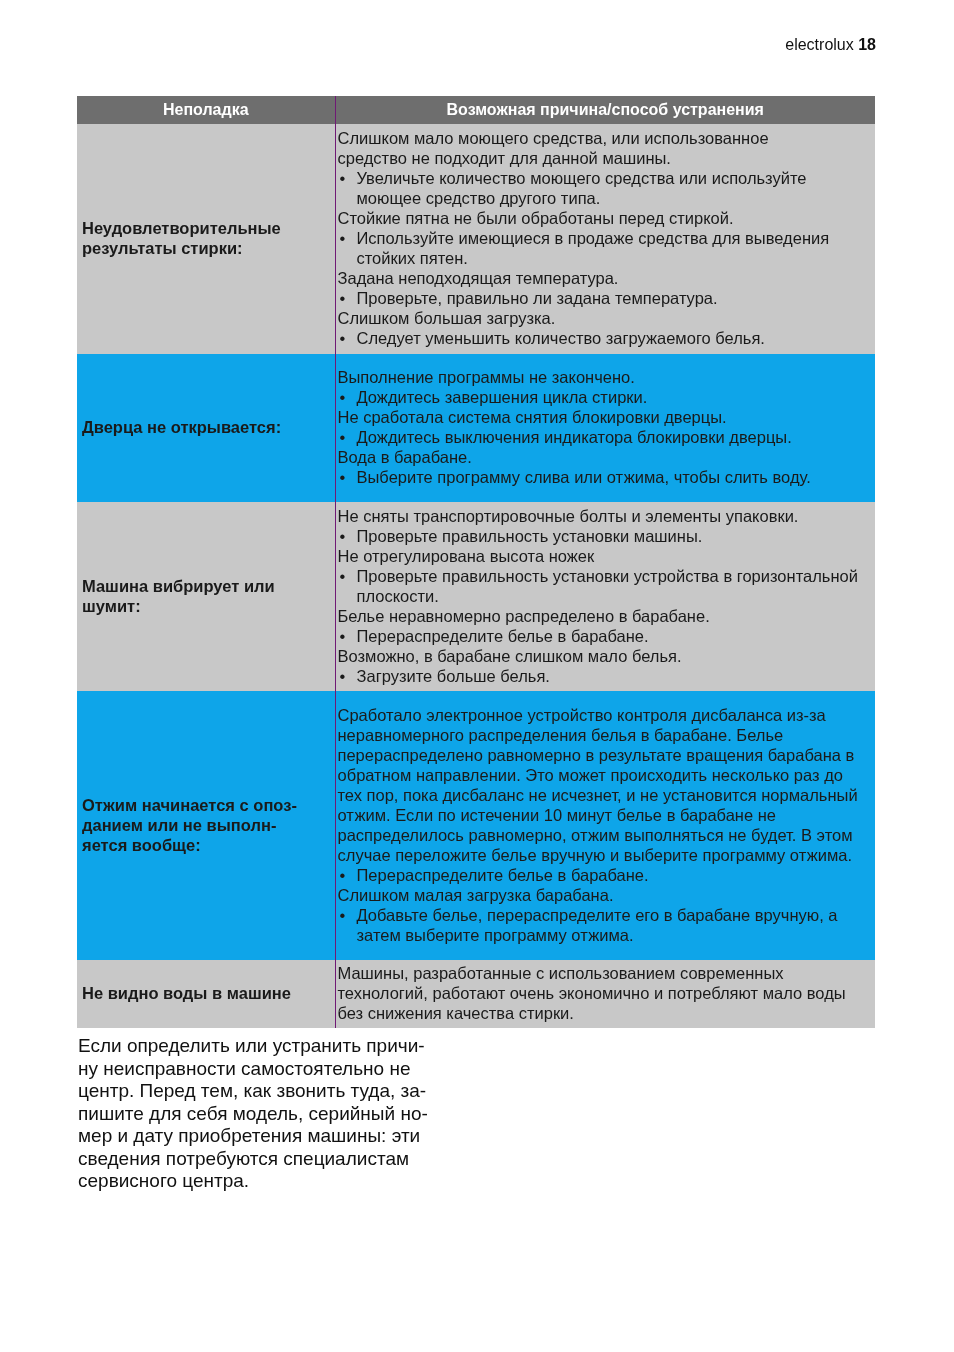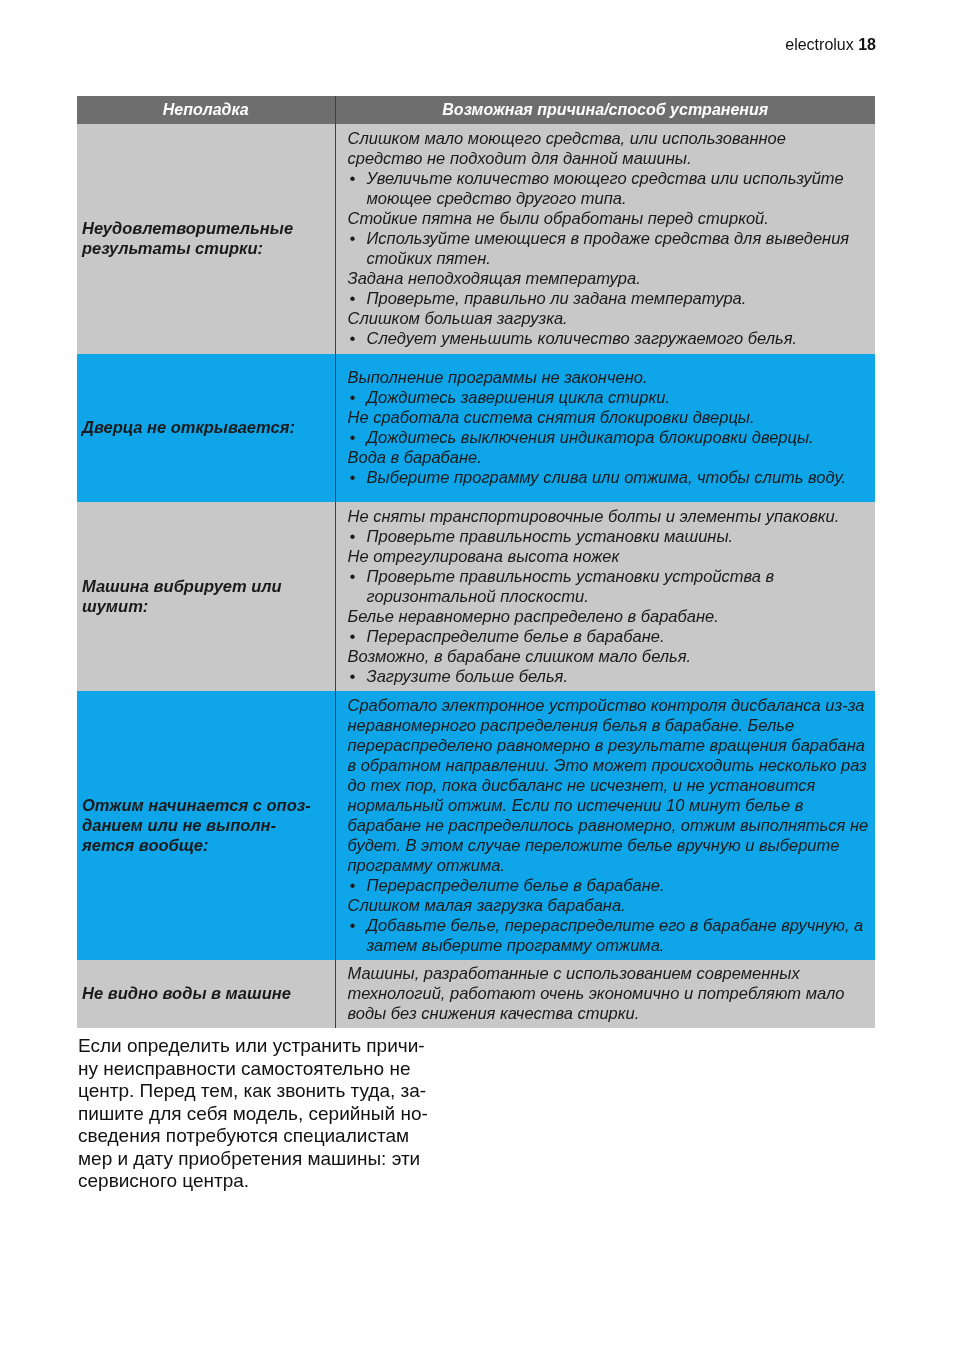--- a/index.html
+++ b/index.html
@@ -9,31 +9,31 @@
   }
   .page-header {
     position: absolute; top: 36px; right: 78px;
     font-size: 16px; color: #111;
   }
   .page-header .num { font-weight: bold; }
   table.tbl {
     position: absolute; left: 77px; top: 96px; width: 798px;
     border-collapse: collapse; table-layout: fixed;
   }
-  table.tbl th, table.tbl td { border: 0; font-style: italic; }
+  table.tbl th, table.tbl td { border: 0; }
   table.tbl th {
     background: #6e6e6e; color: #ffffff; font-weight: bold; font-size: 16px;
     height: 28px; padding: 0; text-align: center; vertical-align: middle;
   }
   table.tbl th + th, table.tbl td + td { border-left: 1px solid #701a75; }
   table.tbl col.c1 { width: 258px; }
   table.tbl col.c2 { width: 540px; }
   table.tbl td {
     font-size: 16.5px; line-height: 20px; vertical-align: middle;
-    padding: 3px 5px 5px 12px;
+    padding: 3px 5px 5px 2px;
   }
   table.tbl td.problem { font-weight: bold; padding-left: 5px; margin-top: 12px; }
   tr.dark td { background: #c8c8c8; }
   tr.light td { background: #0ea5e9; }
   .line { display: block; }
   .bullet { display: block; position: relative; padding-left: 19px; }
   .bullet::before { content: "•"; position: absolute; left: 2px; top: 0; }
   .footer-text {
     position: absolute; left: 78px; top: 1035px; width: 400px;
     font-size: 19px; line-height: 22.5px; color: #111;
@@ -128,16 +128,16 @@
       </td>
     </tr>
   </tbody>
 </table>
 
 <div class="footer-text">
   <span>Если определить или устранить причи-</span>
   <span>ну неисправности самостоятельно не</span>
   <span>центр. Перед тем, как звонить туда, за-</span>
   <span>пишите для себя модель, серийный но-</span>
+  <span>мер и дату приобретения машины: эти</span>
   <span>сведения потребуются специалистам</span>
-  <span>мер и дату приобретения машины: эти</span>
   <span>сервисного центра.</span>
 </div>
 
 </body></html>

